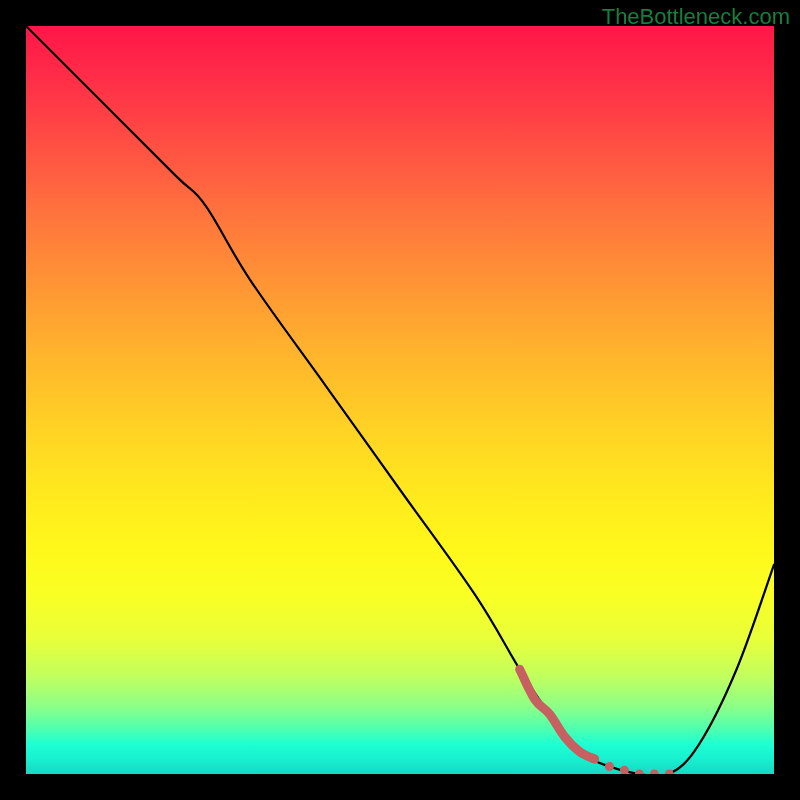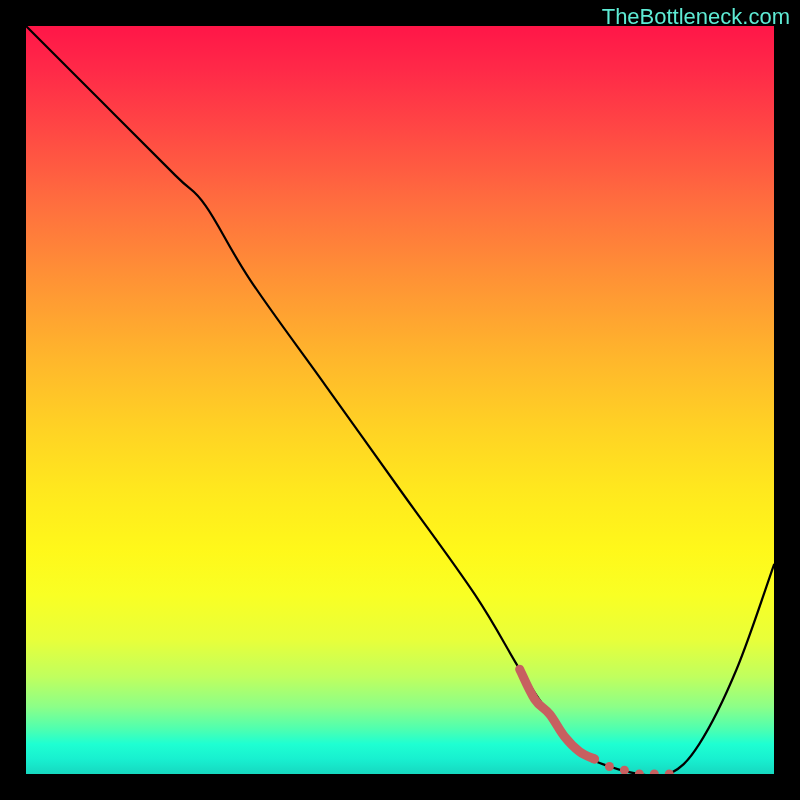--- a/index.html
+++ b/index.html
@@ -8,21 +8,21 @@
     height: 800px;
     background: #000;
     position: relative;
     overflow: hidden;
     font-family: Arial, sans-serif;
   }
   .watermark {
     position: absolute;
     top: 4px;
     right: 10px;
-    color: #5eead4;
+    color: #15803d;
     font-size: 22px;
     font-weight: normal;
     z-index: 10;
     text-align: center;
   }
   .plot-area {
     position: absolute;
     left: 26px;
     top: 26px;
     width: 748px;

